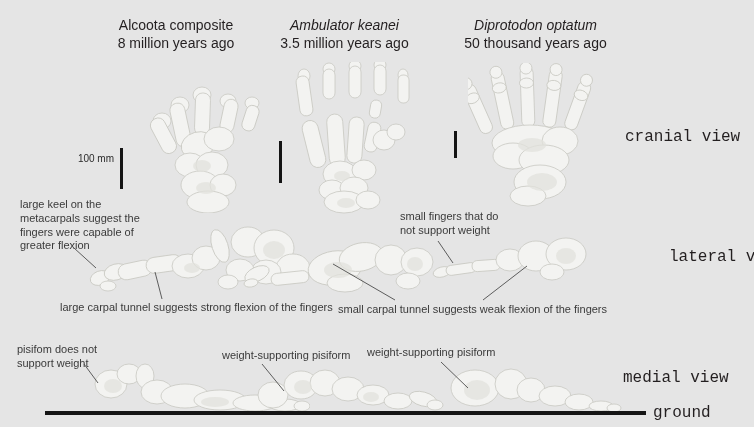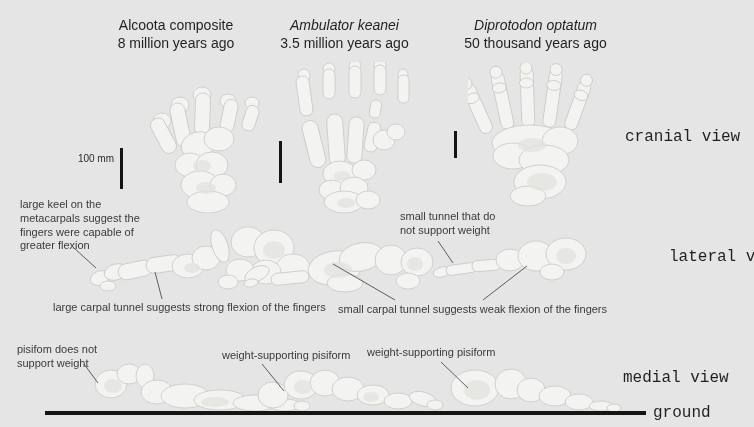--- a/index.html
+++ b/index.html
@@ -216,22 +216,22 @@
     <ellipse class="b" cx="136" cy="44" rx="14" ry="8"></ellipse>
     <ellipse class="b" cx="158" cy="48" rx="12" ry="5"></ellipse>
     <ellipse class="b" cx="171" cy="50" rx="7" ry="4"></ellipse>
     <ellipse class="s" cx="34" cy="32" rx="13" ry="10"></ellipse>
   </svg>
 
   <div class="abs annotation" style="left:20px;top:198px;width:120px;">large keel on the
 metacarpals suggest the
 fingers were capable of
 greater flexion</div>
-  <div class="abs annotation nowrap" style="left:53px;top:301px;">large carpal tunnel suggests strong flexion of the fingers</div>
-  <div class="abs annotation" style="left:400px;top:210px;width:110px;">small tunnel that do
+  <div class="abs annotation nowrap" style="left:60px;top:301px;">large carpal tunnel suggests strong flexion of the fingers</div>
+  <div class="abs annotation" style="left:400px;top:210px;width:110px;">small fingers that do
 not support weight</div>
   <div class="abs annotation nowrap" style="left:338px;top:303px;">small carpal tunnel suggests weak flexion of the fingers</div>
   <div class="abs annotation" style="left:17px;top:343px;width:90px;">pisifom does not
 support weight</div>
   <div class="abs annotation nowrap" style="left:222px;top:349px;">weight-supporting pisiform</div>
   <div class="abs annotation nowrap" style="left:367px;top:346px;">weight-supporting pisiform</div>
 
   <svg id="leaders" class="abs" style="left:0;top:0;" width="754" height="427" viewBox="0 0 754 427">
     <line x1="74" y1="248" x2="96" y2="268"></line>
     <line x1="162" y1="299" x2="155" y2="272"></line>

